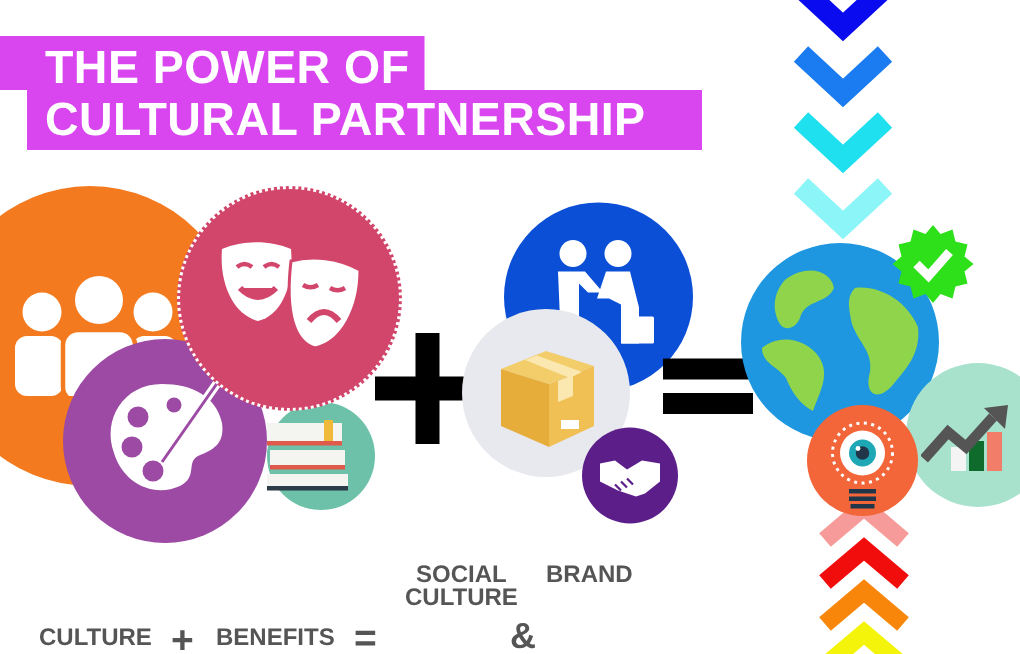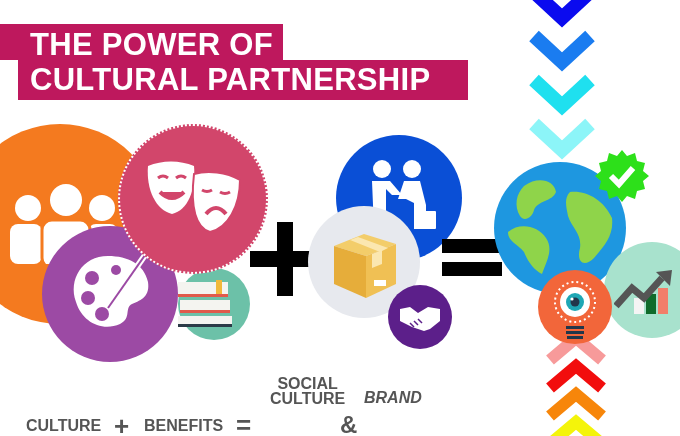--- a/index.html
+++ b/index.html
@@ -1,18 +1,18 @@
 <!DOCTYPE html>
 <html><head>
 <meta charset="utf-8">
 <style>
   html, body { margin: 0; padding: 0; }
   body { width: 680px; height: 436px; background: #ffffff; position: relative; overflow: hidden; font-family: "Liberation Sans", sans-serif; }
   .abs { position: absolute; }
-  .title-bar { position: absolute; background: #be185d; color: #fff; font-weight: bold; font-family: "Liberation Sans", sans-serif; white-space: nowrap; }
+  .title-bar { position: absolute; background: #d946ef; color: #fff; font-weight: bold; font-family: "Liberation Sans", sans-serif; white-space: nowrap; }
   .t1 { left: 0; top: 24px; width: 283px; height: 36px; }
   .t1 span { position: absolute; left: 30px; top: 3px; font-size: 31px; letter-spacing: 0.3px; }
   .t2 { left: 18px; top: 60px; width: 450px; height: 40px; }
   .t2 span { position: absolute; left: 12px; top: 2px; font-size: 31px; letter-spacing: 0.3px; text-align: center; }
   .circle { position: absolute; border-radius: 50%; }
   .op { position: absolute; background: #000; }
   .formula { position: absolute; top: 374px; left: 26px; height: 40px; color: #555; font-weight: bold; font-family: "Liberation Sans", sans-serif; }
   .formula .w { position: absolute; font-size: 16px; white-space: nowrap; margin-top: 33px; }
   .formula .two { position: absolute; font-size: 16px; line-height: 15px; text-align: center; white-space: nowrap; }
   .chev { position: absolute; }
@@ -164,16 +164,16 @@
 <div class="formula">
   <span class="w" style="left:0;top:10px;">CULTURE</span>
   <span class="w" style="left:88px;top:4px;font-size:26px;">+</span>
   <span class="w" style="left:118px;top:10px;">BENEFITS</span>
   <span class="w" style="left:210px;top:3px;font-size:26px;">=</span>
   <div class="two" style="left:244px;top:2px;">
     <div>SOCIAL</div>
     <div>CULTURE</div>
   </div>
   <span class="w" style="left:314px;top:4px;font-size:24px;">&amp;</span>
-  <div class="two" style="left:338px;top:16px;font-style:italic;">
+  <div class="two" style="left:338px;top:2px;">
     <div>BRAND</div>
   </div>
 </div>
 
 </body></html>

